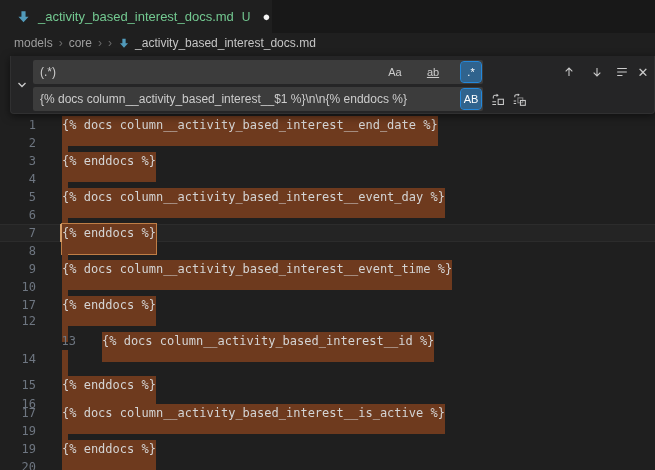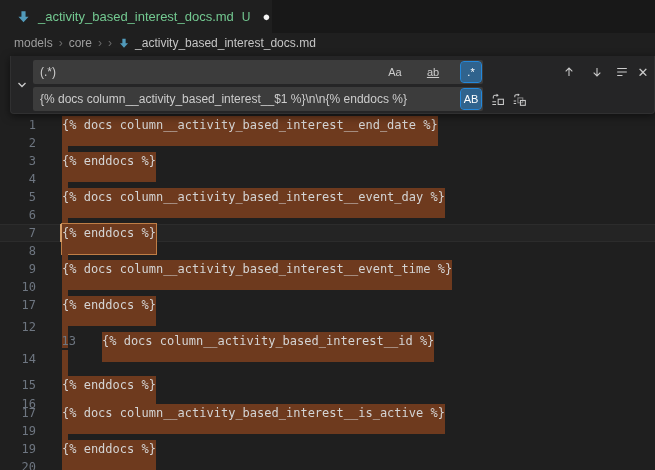--- a/index.html
+++ b/index.html
@@ -138,21 +138,21 @@
         <span class="code match-full">{% docs column__activity_based_interest__event_time %}</span>
       </div>
       <div class="code-row" style="top: 226px;">
         <span class="ln">10</span>
         <span class="code match-empty"></span>
       </div>
       <div class="code-row" style="top: 244px;">
         <span class="ln">17</span>
         <span class="code match-full">{% enddocs %}</span>
       </div>
-      <div class="code-row" style="top: 266px;">
+      <div class="code-row" style="top: 260px;">
         <span class="ln">12</span>
         <span class="code match-empty"></span>
       </div>
       <div class="code-row" style="top: 280px; margin-left: 40px;">
         <span class="ln">13</span>
         <span class="code match-full">{% docs column__activity_based_interest__id %}</span>
       </div>
       <div class="code-row" style="top: 298px; text-decoration: underline;">
         <span class="ln">14</span>
         <span class="code match-empty"></span>

